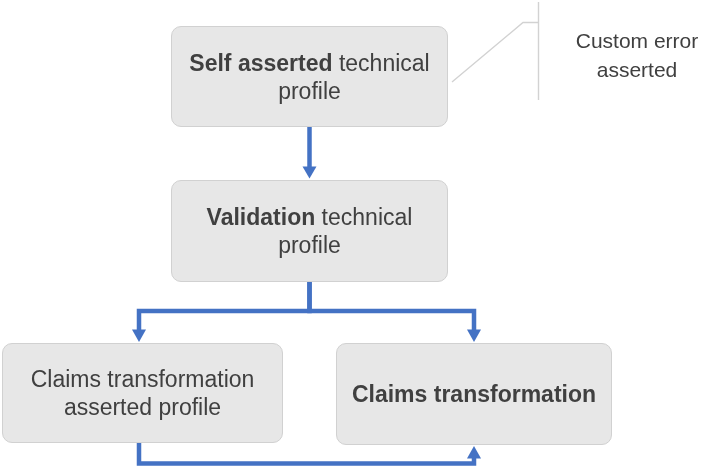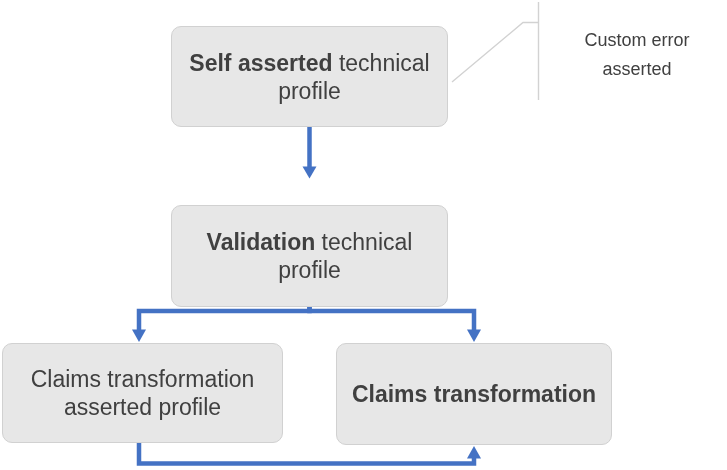--- a/index.html
+++ b/index.html
@@ -48,31 +48,31 @@
     flex-direction: column;
     align-items: center;
     justify-content: center;
     text-align: center;
     color: var(--text, #404040);
     font-size: 23px;
     line-height: 28px;
   }
   .box .b { font-weight: bold; }
   .box1 { left: 171px; top: 26px;  width: 277px; height: 101px; }
-  .box2 { left: 171px; top: 180px; width: 277px; height: 102px; margin-top: 25px; }
+  .box2 { left: 171px; top: 180px; width: 277px; height: 102px; }
   .box3 { left: 2px;   top: 343px; width: 281px; height: 100px; }
   .box4 { left: 336px; top: 343px; width: 276px; height: 102px; font-weight: bold; }
   .callout-text {
     position: absolute;
     left: 552px;
     top: 26px;
     width: 170px;
     text-align: center;
     color: var(--text, #404040);
-    font-size: 18px;
+    font-size: 21px;
     line-height: 29px;
   }
 </style>
 </head>
 <body>
 
 <div class="canvas">
 
   <svg class="connectors" viewBox="0 0 727 470" xmlns="http://www.w3.org/2000/svg">
 

